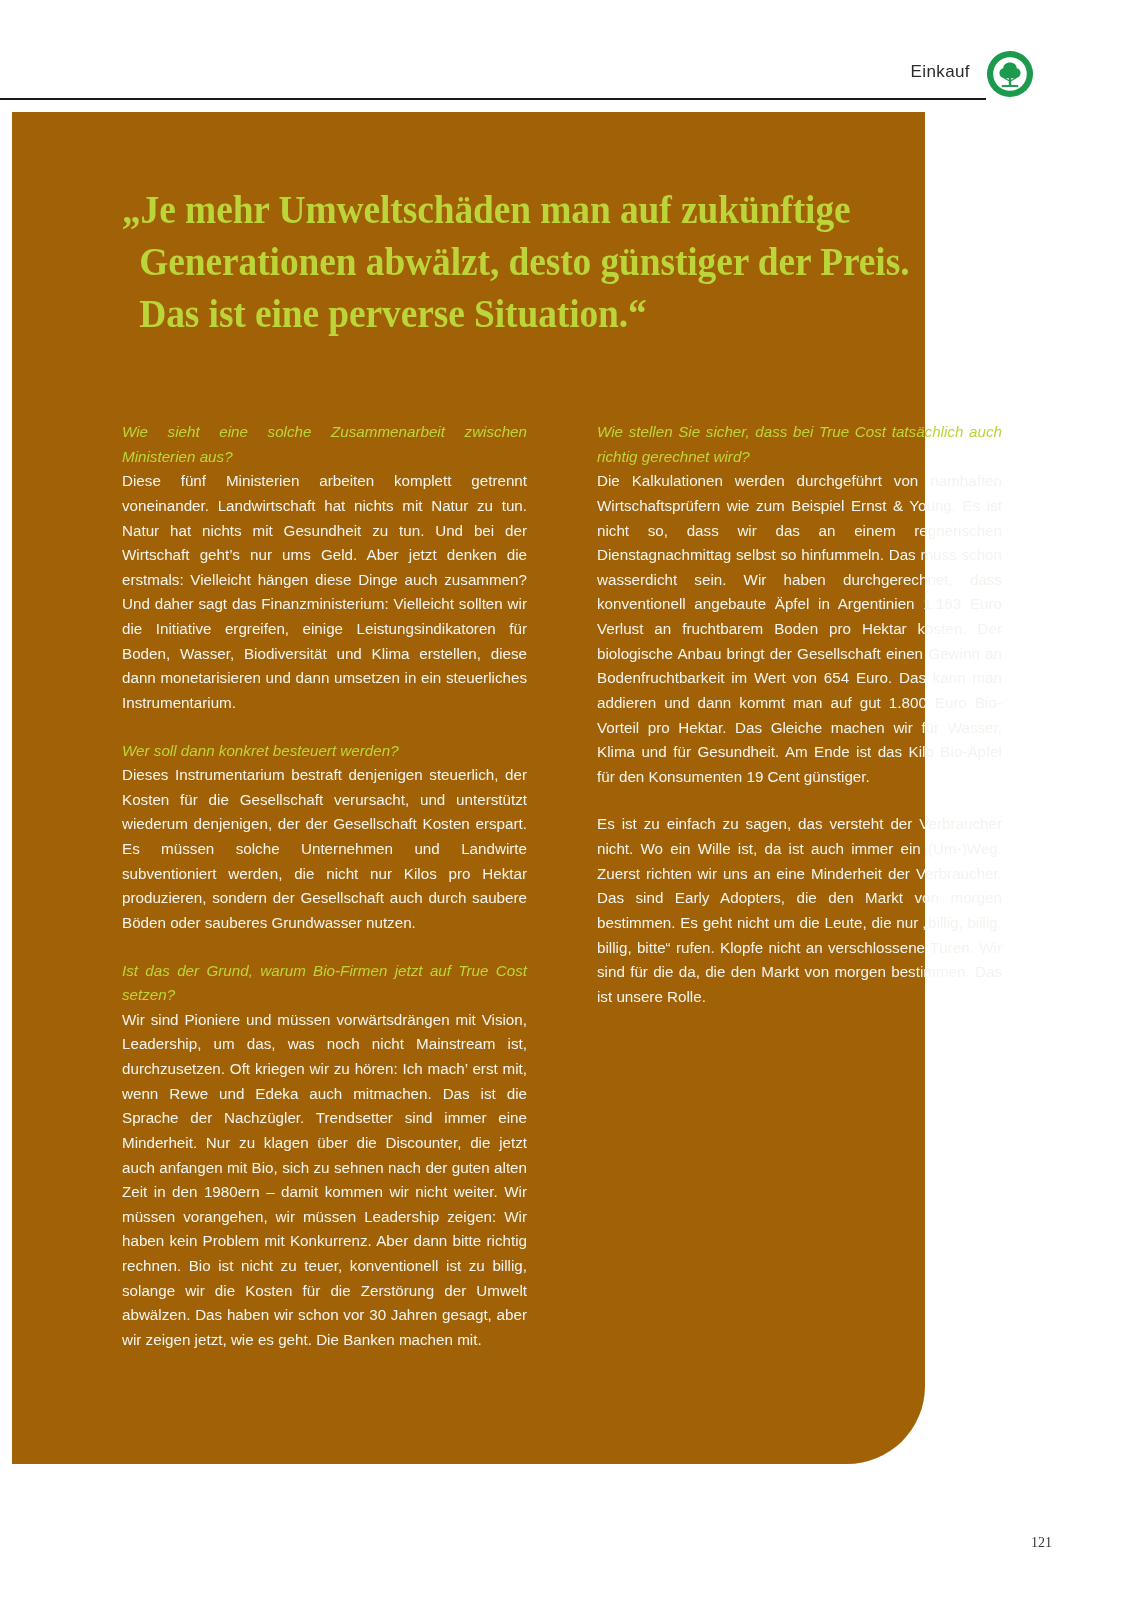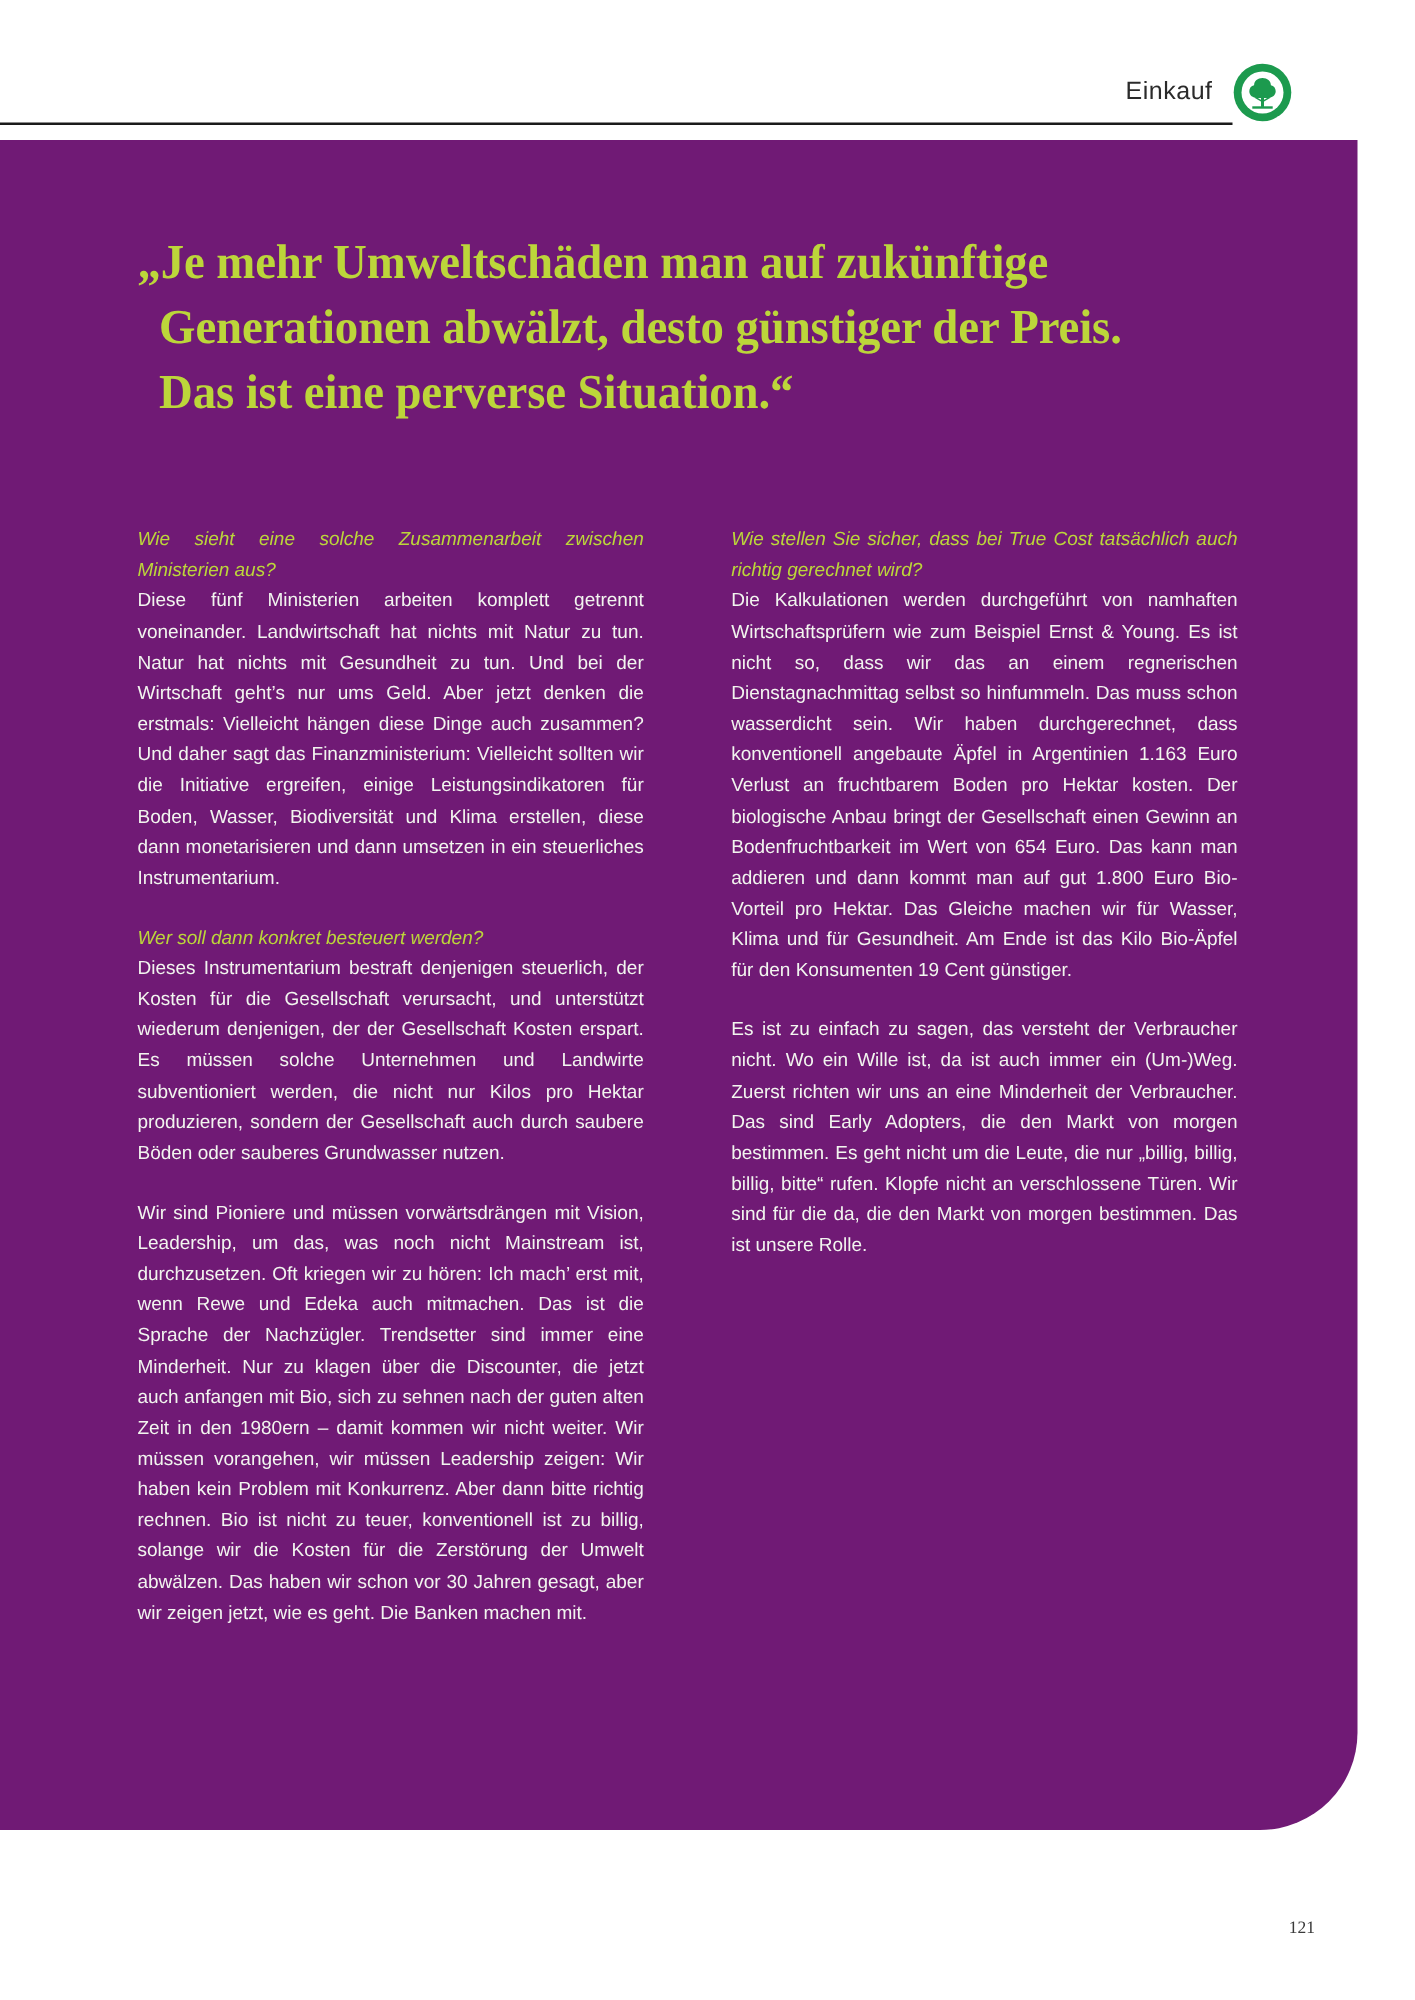--- a/index.html
+++ b/index.html
@@ -35,43 +35,43 @@
     left: 0;
     top: 98px;
     width: 986px;
     height: 2px;
     background: #1a1a1a;
   }
   .header-label {
     position: absolute;
     right: 162px;
     top: 62px;
-    font-size: 20px;
+    font-size: 17px;
     letter-spacing: 0.4px;
     color: #2b2b2b;
     font-family: "Liberation Sans", sans-serif;
     white-space: nowrap;
     text-align: right;
   }
   .header-logo {
     position: absolute;
     left: 986px;
     top: 50px;
     width: 48px;
     height: 48px;
   }
 
   
   .panel {
     position: absolute;
-    left: 0;
+    left: 12px;
     top: 112px;
-    width: 1086px;
+    width: 913px;
     height: 1352px;
-    background: #701a75;
+    background: #a16207;
     border-bottom-right-radius: 78px;
   }
 
   
   .headline {
     position: absolute;
     left: 110px;
     top: 72px;
     width: 880px;
     color: #bcd63a;
@@ -182,20 +182,21 @@
       <div class="col col-left">
         <div class="qa">
           <p class="question">Wie sieht eine solche Zusammenarbeit zwischen Ministerien aus?</p>
           <p class="answer">Diese fünf Ministerien arbeiten komplett getrennt voneinander. Landwirtschaft hat nichts mit Natur zu tun. Natur hat nichts mit Gesundheit zu tun. Und bei der Wirtschaft geht’s nur ums Geld. Aber jetzt denken die erstmals: Vielleicht hängen diese Dinge auch zusammen? Und daher sagt das Finanzministerium: Vielleicht sollten wir die Initiative ergreifen, einige Leistungsindikatoren für Boden, Wasser, Biodiversität und Klima erstellen, diese dann monetarisieren und dann umsetzen in ein steuerliches Instrumentarium.</p>
         </div>
         <div class="qa">
           <p class="question">Wer soll dann konkret besteuert werden?</p>
           <p class="answer">Dieses Instrumentarium bestraft denjenigen steuerlich, der Kosten für die Gesellschaft verursacht, und unterstützt wiederum denjenigen, der der Gesellschaft Kosten erspart. Es müssen solche Unternehmen und Landwirte subventioniert werden, die nicht nur Kilos pro Hektar produzieren, sondern der Gesellschaft auch durch saubere Böden oder sauberes Grundwasser nutzen.</p>
         </div>
         <div class="qa">
+          <p class="question">Ist das der Grund, warum Bio-Firmen jetzt auf True Cost setzen?</p>
           <p class="answer">Wir sind Pioniere und müssen vorwärtsdrängen mit Vision, Leadership, um das, was noch nicht Mainstream ist, durchzusetzen. Oft kriegen wir zu hören: Ich mach’ erst mit, wenn Rewe und Edeka auch mitmachen. Das ist die Sprache der Nachzügler. Trendsetter sind immer eine Minderheit. Nur zu klagen über die Discounter, die jetzt auch anfangen mit Bio, sich zu sehnen nach der guten alten Zeit in den 1980ern – damit kommen wir nicht weiter. Wir müssen vorangehen, wir müssen Leadership zeigen: Wir haben kein Problem mit Konkurrenz. Aber dann bitte richtig rechnen. Bio ist nicht zu teuer, konventionell ist zu billig, solange wir die Kosten für die Zerstörung der Umwelt abwälzen. Das haben wir schon vor 30 Jahren gesagt, aber wir zeigen jetzt, wie es geht. Die Banken machen mit.</p>
         </div>
       </div>
 
       <div class="col col-right">
         <div class="qa">
           <p class="question">Wie stellen Sie sicher, dass bei True Cost tatsächlich auch richtig gerechnet wird?</p>
           <p class="answer">Die Kalkulationen werden durchgeführt von namhaften Wirtschaftsprüfern wie zum Beispiel Ernst &amp; Young. Es ist nicht so, dass wir das an einem regnerischen Dienstagnachmittag selbst so hinfummeln. Das muss schon wasserdicht sein. Wir haben durchgerechnet, dass konventionell angebaute Äpfel in Argentinien 1.163 Euro Verlust an fruchtbarem Boden pro Hektar kosten. Der biologische Anbau bringt der Gesellschaft einen Gewinn an Bodenfruchtbarkeit im Wert von 654 Euro. Das kann man addieren und dann kommt man auf gut 1.800 Euro Bio-Vorteil pro Hektar. Das Gleiche machen wir für Wasser, Klima und für Gesundheit. Am Ende ist das Kilo Bio-Äpfel für den Konsumenten 19 Cent günstiger.</p>
         </div>
         <div class="qa">

